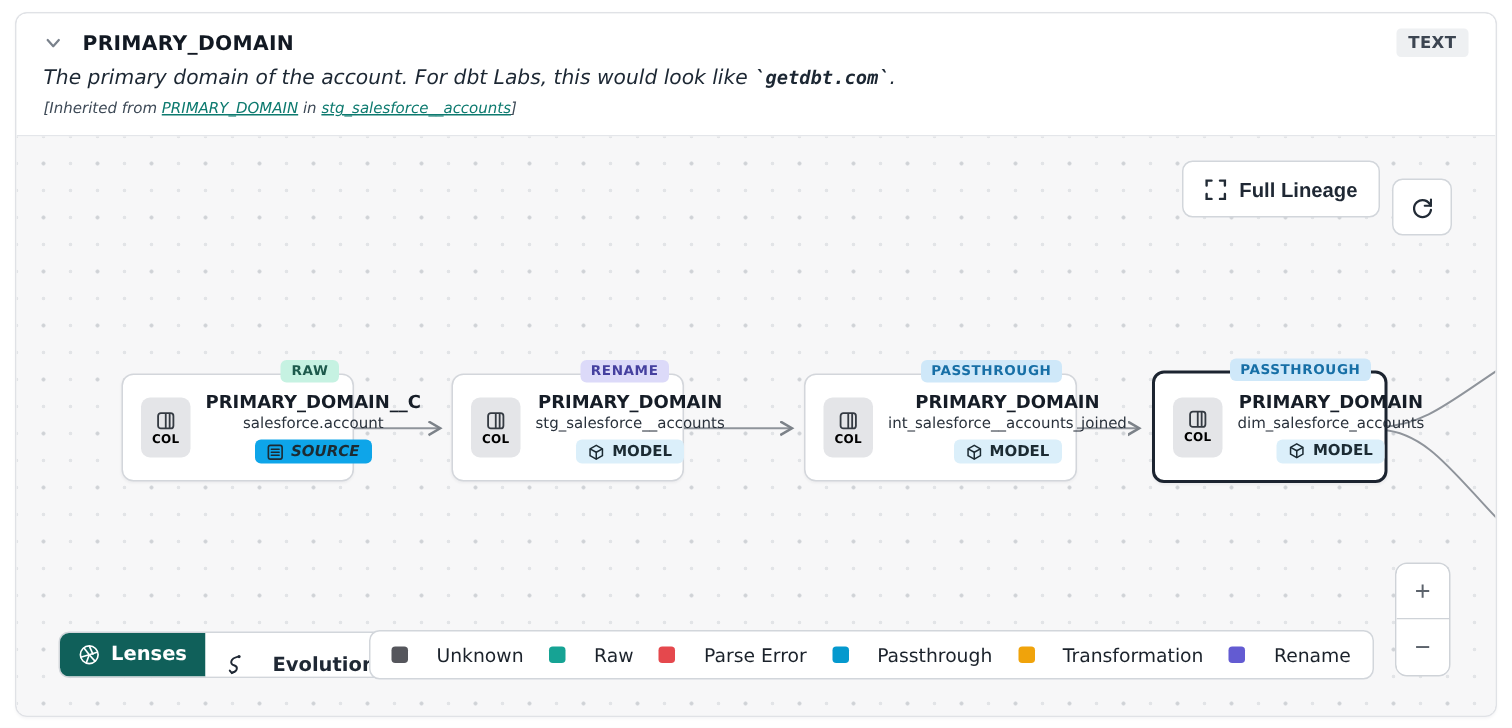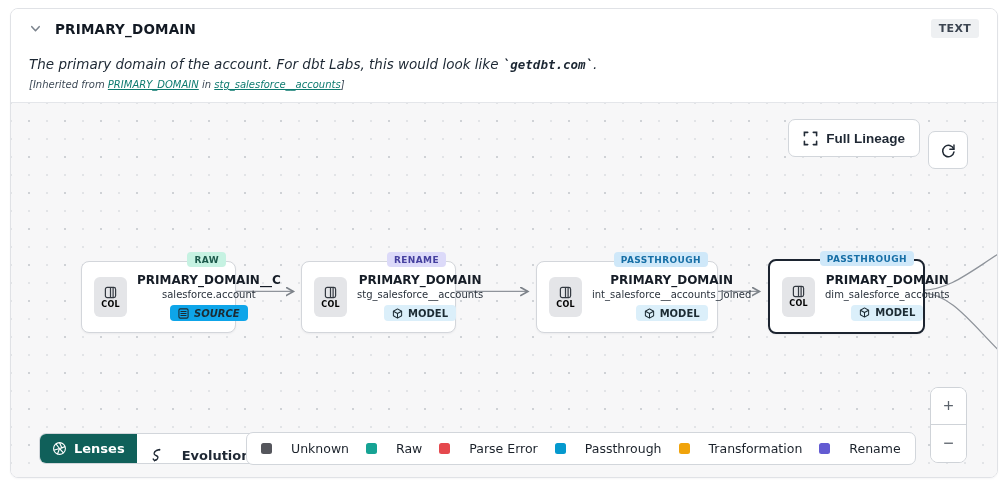--- a/index.html
+++ b/index.html
@@ -8,21 +8,21 @@
            border:1px solid #e0e2e6; border-radius:8px; overflow:hidden; display:flex; flex-direction:column;
            box-shadow:0 1px 2px rgba(16,24,40,0.04); }
 
   
   .header { background:#fff; padding:10px 18px 12px 18px; border-bottom:1px solid #e4e6ea; }
   .hrow1 { display:flex; align-items:center; gap:13px; }
   .chev { color:#7a828c; display:inline-flex; cursor:pointer; }
   .title { font-size:13.5px; font-weight:700; color:#121923; letter-spacing:0.2px; }
   .type-badge { margin-left:auto; background:#eef0f2; color:#3c4551; font-size:11px; font-weight:600;
                 padding:3px 8px; border-radius:3px; letter-spacing:0.3px; }
-  .desc { margin-top:18px; font-style:italic; font-size:13.5px; color:#1c2733; }
+  .desc { margin-top:6px; font-style:italic; font-size:13.5px; color:#1c2733; }
   .desc code { font-family:"DejaVu Sans Mono","Liberation Mono",monospace; font-weight:700; font-size:12.5px; }
   .inherited { margin-top:7px; font-style:italic; font-size:10px; color:#3e4a57; }
   .inherited a { color:#0d7a6f; text-decoration:underline; cursor:pointer; }
 
   
   .canvas { position:relative; flex:1; background-color:#f7f7f8;
     background-image:
       radial-gradient(circle,#cfd2d6 1px, transparent 1.4px),
       radial-gradient(circle,#e2e4e7 1px, transparent 1.4px);
     background-size:36px 36px, 18px 18px;

